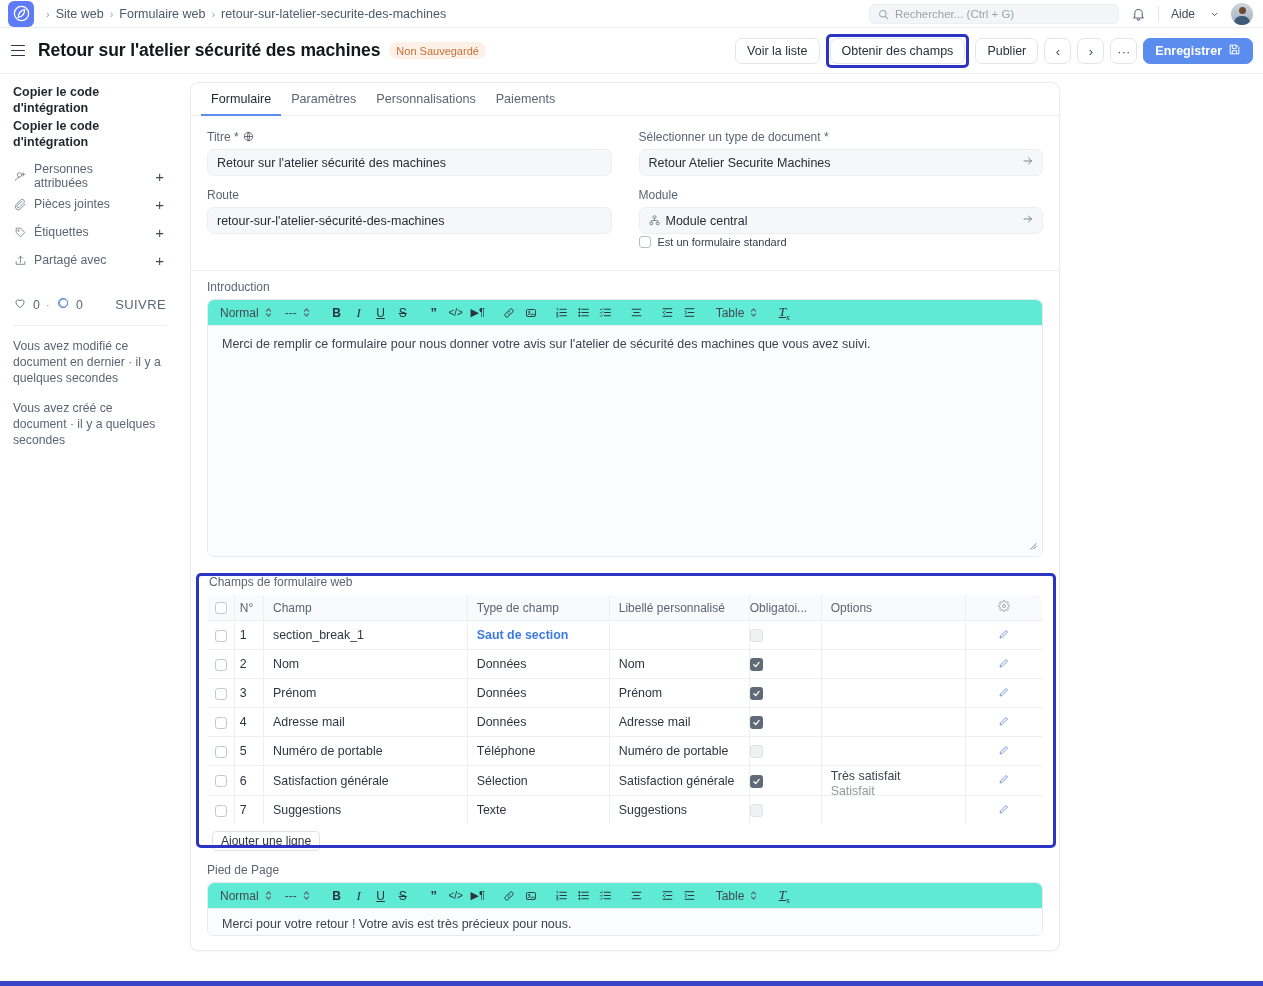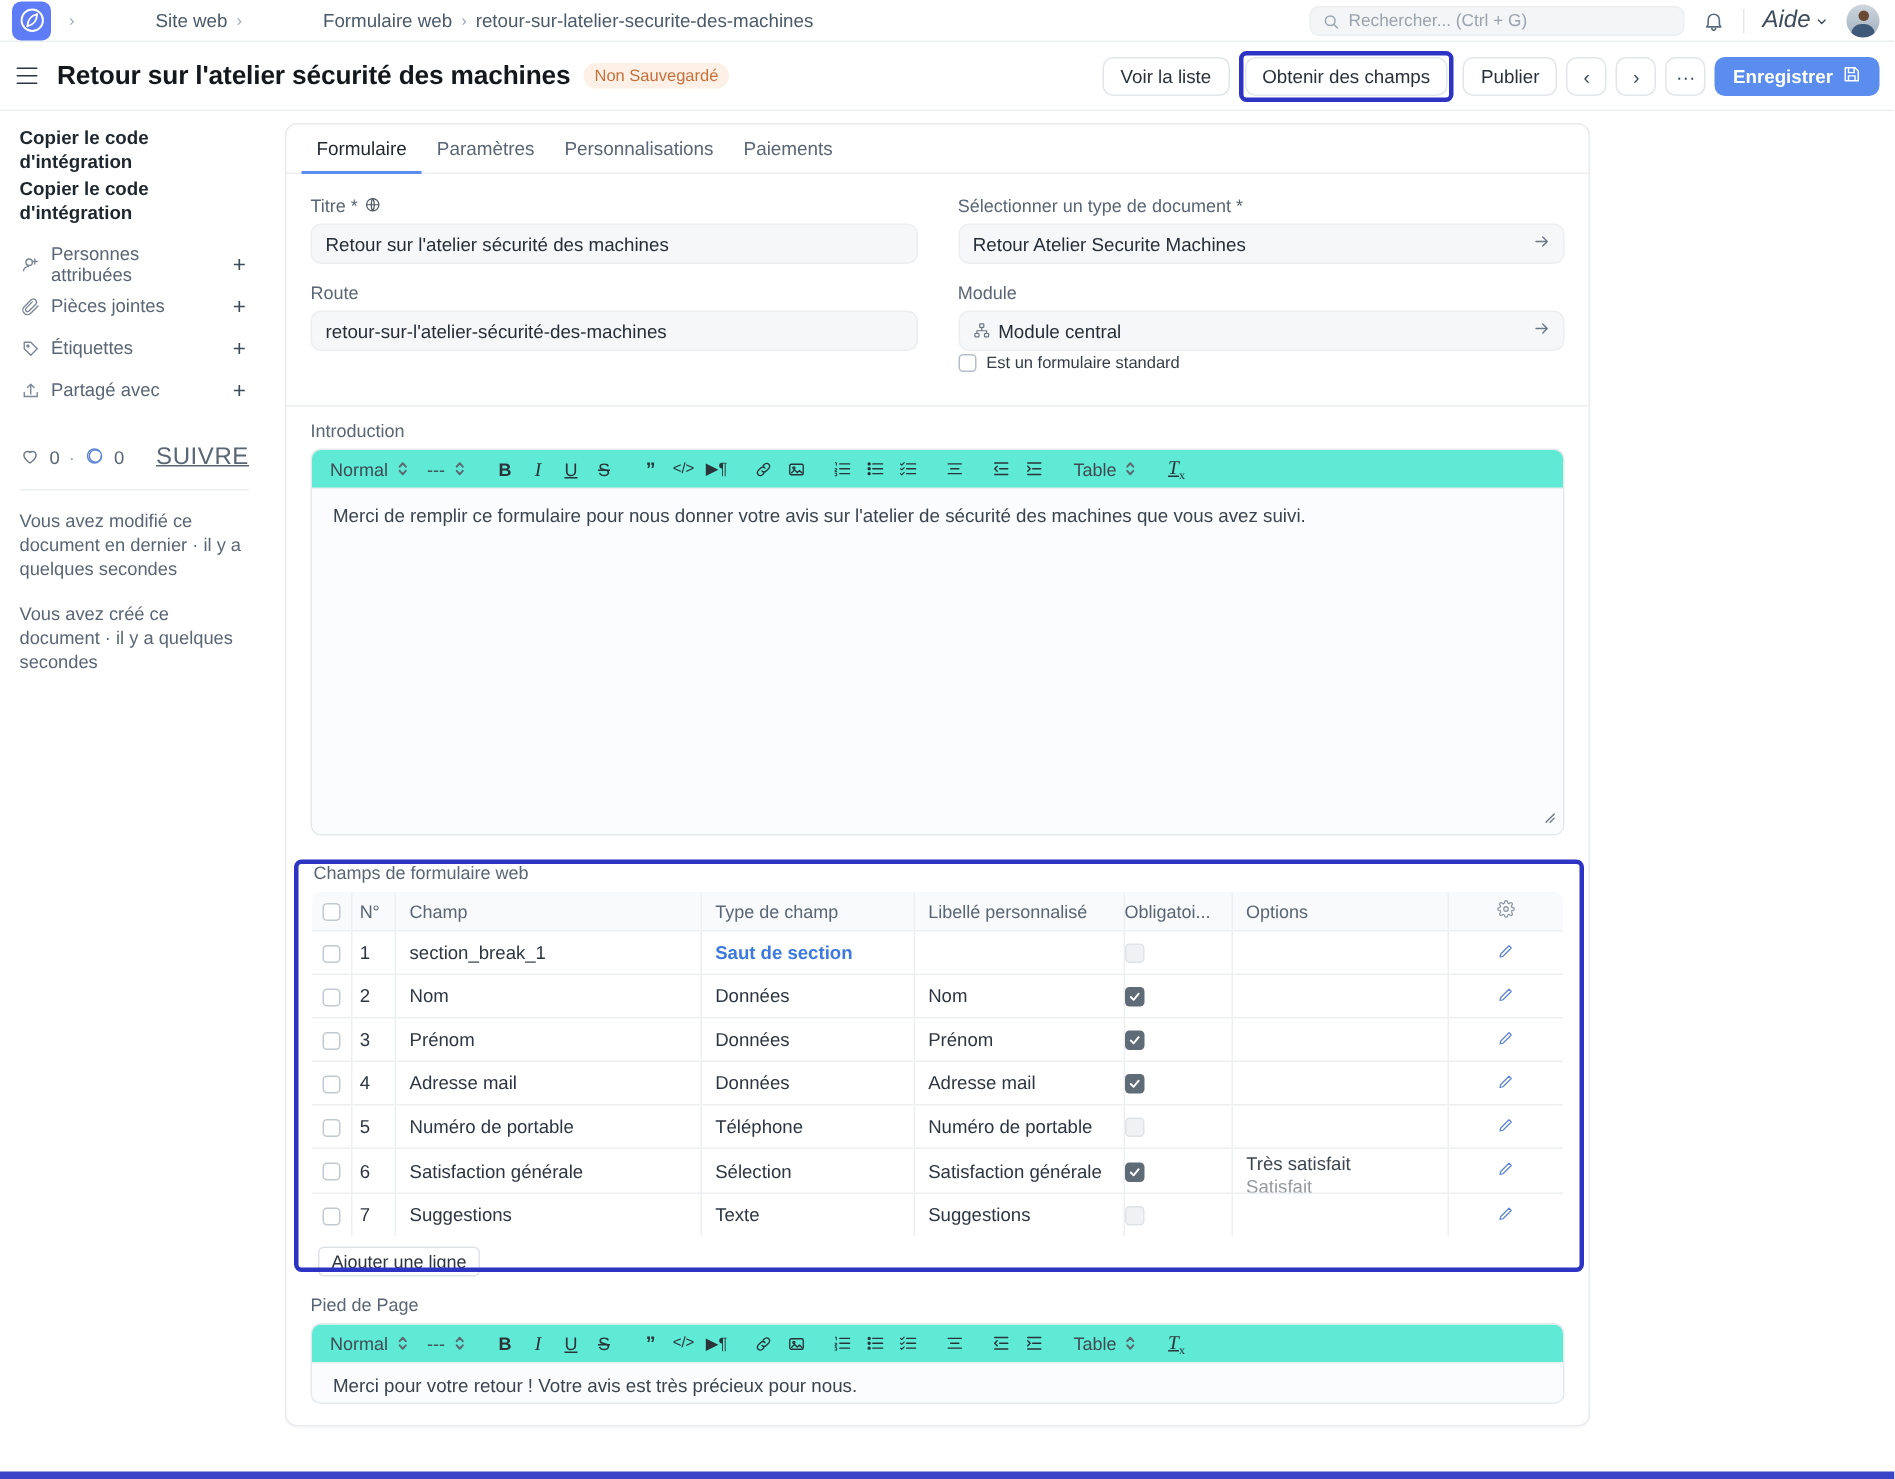--- a/index.html
+++ b/index.html
@@ -22,33 +22,33 @@
   }
   .nav-left { display:flex; align-items:center; gap:0; padding-left:8px; }
   .logo {
     width:26px; height:26px; border-radius:6px; background:#5e7cf5;
     display:flex; align-items:center; justify-content:center;
     flex:0 0 auto;
   }
   .logo svg { display:block; }
   .breadcrumb { display:flex; align-items:center; font-size:12.5px; color:#4a5a68; margin-left:12px; gap:6px; }
   .bc-sep { color:#9aa6b2; font-size:11px; }
-  .bc-item { color:#4a5a68; cursor:pointer;margin-left:48px; }
+  .bc-item { color:#4a5a68; cursor:pointer; }
   .bc-last { color:#4a5a68; }
 
   .nav-right { position:absolute; right:10px; top:0; height:28px; display:flex; align-items:center; gap:12px; }
   .search-box {
     width:250px; height:20px; background:#f4f5f6; border:1px solid #eceef0; border-radius:6px;
     display:flex; align-items:center; padding:0 8px; gap:6px;
   }
   .search-box .sicon { color:#9aa6b2; display:flex; }
   .search-ph { font-size:11.5px; color:#99a3ad; }
   .bell { color:#5b6b7b; display:flex; align-items:center; cursor:pointer;}
   .nav-div { width:1px; height:16px; background:#e5e8eb; }
-  .aide { font-size:16px; color:#3e4c59; display:flex; align-items:center; gap:3px; cursor:pointer;font-style:italic;}
+  .aide { font-size:12px; color:#3e4c59; display:flex; align-items:center; gap:15px; cursor:pointer;}
   .avatar {
     width:22px; height:22px; border-radius:50%; overflow:hidden;
     background:linear-gradient(#cfd6dd,#9fb0bf);
     display:flex; align-items:flex-end; justify-content:center; position:relative;
   }
   .avatar .head { width:7px;height:7px;border-radius:50%;background:#6b4a33;position:absolute;top:4px;left:7.5px;}
   .avatar .body { width:16px;height:9px;border-radius:7px 7px 0 0;background:#3f5a78;position:absolute;bottom:0;left:3px;}
 
   
   .pagehead {
@@ -86,21 +86,21 @@
   .side-group { margin-top:12px; }
   .side-row {
     display:flex; align-items:center; height:28px; gap:7px; cursor:pointer;
   }
   .side-row .ico { width:14px;height:14px;color:#7a8794;display:flex;align-items:center;justify-content:center;flex:0 0 14px;}
   .side-row .lbl { font-size:12.3px; color:#5a6673; flex:1; }
   .side-row .plus { color:#3e4c59; font-size:15px; line-height:1; padding-right:2px;}
 
   .side-stats { display:flex; align-items:center; gap:6px; margin-top:22px; font-size:12.3px; color:#5a6673; }
   .side-stats .dotsep { color:#9aa6b2; }
-  .side-stats .suivre { margin-left:auto; font-size:16px; letter-spacing:.4px; color:#5a6673; cursor:pointer;text-decoration:underline; }
+  .side-stats .suivre { margin-left:auto; font-size:13px; letter-spacing:.4px; color:#5a6673; cursor:pointer; }
   .side-hr { height:1px; background:#eceef0; margin:12px 0 12px 0; }
   .side-note { font-size:12.2px; color:#5a6673; line-height:16px; margin-bottom:14px; }
 
   
   .main { flex:1; padding:8px 0 0 10px; position:relative; }
   .card {
     width:870px; background:#fff; border:1px solid #e9ebee; border-radius:8px;
     box-shadow:0 1px 2px rgba(16,24,40,.04);
   }
 

